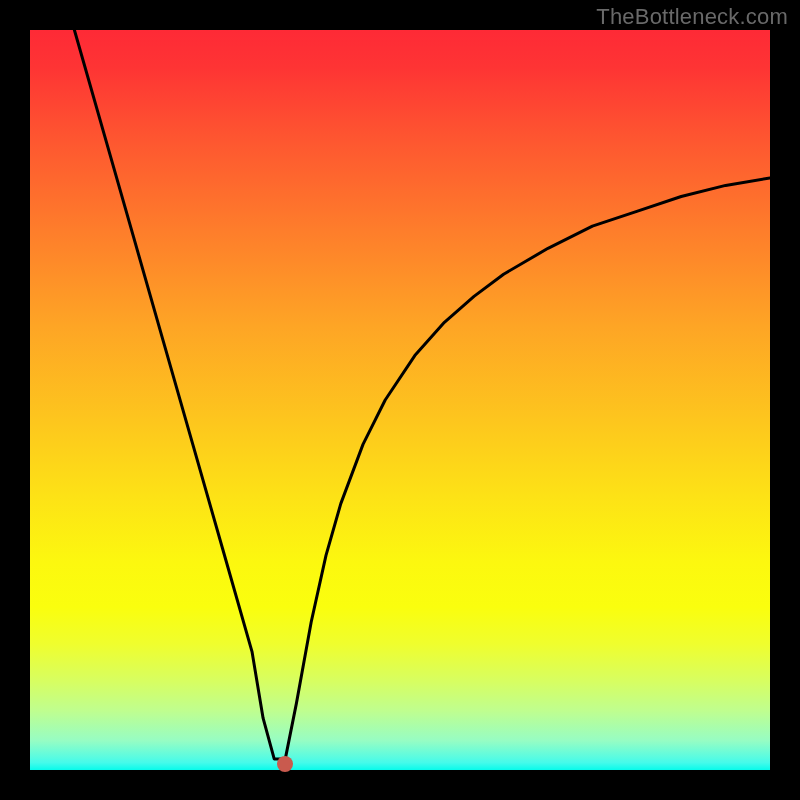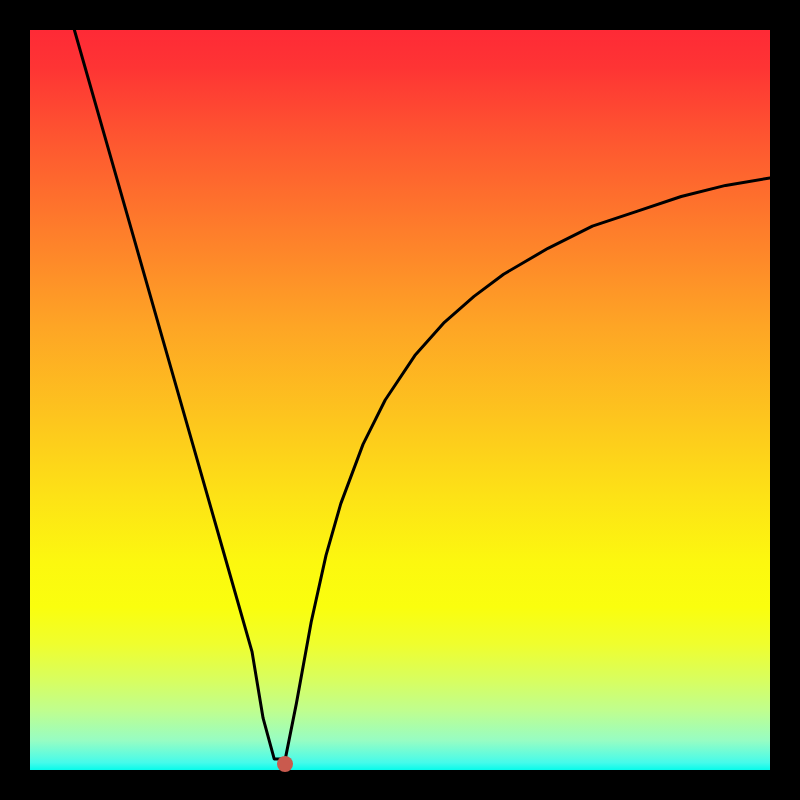--- a/index.html
+++ b/index.html
@@ -67,19 +67,20 @@
     border-radius: 50%;
     background: #c95a4e;
     transform: translate(-50%, -50%);
     z-index: 4;
   }
 </style>
 </head>
 <body>
 
 <div class="frame">
+  <div class="watermark">TheBottleneck.com</div>
   <div class="plot">
     <svg class="curve" viewBox="0 0 740 740" preserveAspectRatio="none">
       <path id="curve-path" d="M44.4 0.0 L74.0 103.6 L103.6 207.2 L133.2 310.8 L162.8 414.4 L192.4 518.0 L222.0 621.6 L233.1 688.2 L244.2 728.9 L255.3 728.9 L266.4 673.4 L281.2 592.0 L296.0 525.4 L310.8 473.6 L333.0 414.4 L355.2 370.0 L384.8 325.6 L414.4 292.3 L444.0 266.4 L473.6 244.2 L518.0 218.3 L562.4 196.1 L606.8 181.3 L651.2 166.5 L695.6 155.4 L740.0 148.0" fill="none" stroke="#000" stroke-width="3" stroke-linejoin="round" stroke-linecap="round"></path>
     </svg>
     <div class="marker" id="marker" style="left: 255.3px; top: 734.08px;"></div>
   </div>
 </div>
 
 </body></html>

